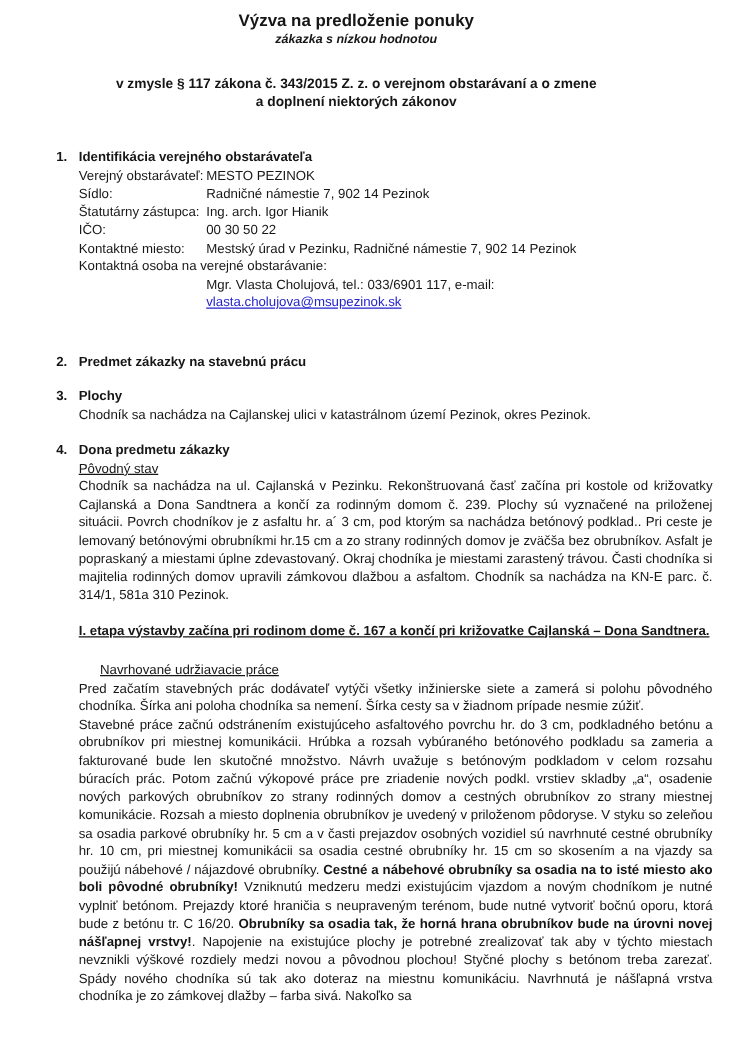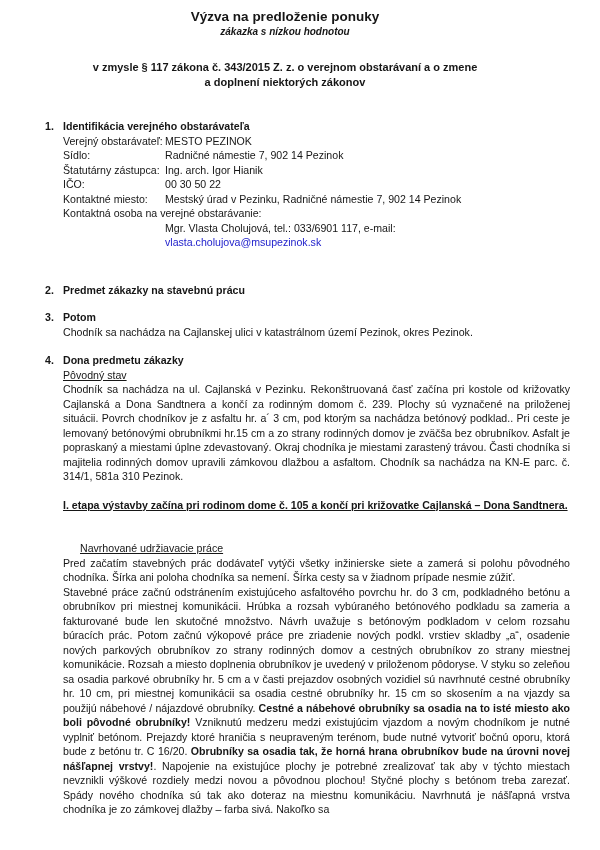--- a/index.html
+++ b/index.html
@@ -17,32 +17,32 @@
   
   .content{margin:30px 30px 0 45px;}
   .section{position:relative;padding-left:18px;}
   .num{position:absolute;left:0;top:0;font-weight:bold;}
   .sec-heading{font-weight:bold;}
   
   .row{display:flex;}
   .lbl{width:102px;flex:none;}
   .val{flex:1;}
   .indent-val{margin-left:102px;}
-  .email{color:#2323cc;cursor:pointer;text-align:center;}
+  .email{color:#2323cc;text-decoration:underline;cursor:pointer;text-align:center;}
   
   .s2{margin-top:33px;}
   .s3{margin-top:13px;}
   .s4{margin-top:14px;}
   p{margin:0;}
   .just{text-align:justify;}
   .u{text-decoration:underline;}
   .bold{font-weight:bold;}
   .subject{font-weight:bold;text-align:justify;}
   .stage-note{margin-top:14px;font-weight:bold;text-decoration:underline;text-align:justify;}
-  .maint-heading{margin-top:29px;text-decoration:underline;padding-left:17px;}
+  .maint-heading{margin-top:17px;text-decoration:underline;padding-left:17px;}
 </style>
 </head>
 <body>
 
 <div class="page">
 
   <div class="header">
     <div class="doc-title">Výzva na predloženie ponuky</div>
     <div class="doc-subtitle">zákazka s nízkou hodnotou</div>
     <div class="legal">
@@ -83,29 +83,29 @@
       </div>
     </div>
 
     <div class="section s2">
       <span class="num">2.</span>
       <div class="sec-heading">Predmet zákazky na stavebnú prácu</div>
     </div>
 
     <div class="section s3">
       <span class="num">3.</span>
-      <div class="sec-heading">Potom</div>
+      <div class="sec-heading">Plochy</div>
       <p>Chodník sa nachádza na Cajlanskej ulici v katastrálnom území Pezinok, okres Pezinok.</p>
     </div>
 
     <div class="section s4">
       <span class="num">4.</span>
       <div class="sec-heading">Dona predmetu zákazky</div>
       <div class="u">Pôvodný stav</div>
       <p class="just">Chodník sa nachádza na ul. Cajlanská  v Pezinku.  Rekonštruovaná časť začína pri kostole  od križovatky Cajlanská a Dona Sandtnera a končí za  rodinným domom č. 239. Plochy sú vyznačené na priloženej situácii. Povrch chodníkov je z asfaltu hr. a´ 3 cm, pod ktorým sa nachádza betónový podklad.. Pri ceste je lemovaný betónovými obrubníkmi hr.15 cm a zo strany rodinných domov je zväčša bez obrubníkov. Asfalt je popraskaný a miestami úplne zdevastovaný. Okraj chodníka je miestami zarastený trávou. Časti chodníka si majitelia rodinných domov upravili zámkovou dlažbou a asfaltom. Chodník sa nachádza na KN-E parc. č. 314/1, 581a 310 Pezinok.</p>
-      <p class="stage-note">I. etapa výstavby začína pri rodinom dome č. 105 a končí pri križovatke Cajlanská – Dona Sandtnera.</p>
+      <p class="stage-note">I. etapa výstavby začína pri rodinom dome č. 167 a končí pri križovatke Cajlanská – Dona Sandtnera.</p>
       <div class="maint-heading">Navrhované udržiavacie  práce</div>
       <p class="just">Pred začatím stavebných prác dodávateľ vytýči všetky inžinierske siete a zamerá si polohu pôvodného chodníka. Šírka ani poloha chodníka sa nemení. Šírka cesty sa v žiadnom prípade nesmie zúžiť.</p>
       <p class="just"><span>Stavebné práce začnú odstránením  existujúceho asfaltového povrchu hr. do 3 cm, podkladného betónu a obrubníkov pri miestnej komunikácii. Hrúbka a rozsah vybúraného betónového podkladu sa zameria a fakturované bude len skutočné množstvo.  Návrh uvažuje s betónovým podkladom v celom rozsahu búracích prác.  Potom začnú výkopové práce pre zriadenie nových podkl. vrstiev skladby „a“, osadenie nových parkových obrubníkov zo strany rodinných domov a cestných obrubníkov zo strany  miestnej komunikácie. Rozsah a miesto doplnenia obrubníkov je uvedený v priloženom pôdoryse. V styku so zeleňou sa osadia parkové obrubníky hr. 5 cm a v časti prejazdov osobných vozidiel sú navrhnuté cestné obrubníky hr. 10 cm, pri miestnej komunikácii sa osadia  cestné obrubníky hr. 15 cm so skosením a na vjazdy sa použijú nábehové / nájazdové obrubníky. </span><span class="bold">Cestné a nábehové obrubníky sa osadia na to isté miesto ako boli pôvodné obrubníky!</span><span> Vzniknutú medzeru  medzi existujúcim vjazdom a novým chodníkom je  nutné vyplniť betónom. Prejazdy ktoré hraničia s neupraveným terénom, bude nutné vytvoriť bočnú oporu, ktorá bude z betónu  tr. C 16/20.  </span><span class="bold">Obrubníky sa osadia tak, že horná hrana obrubníkov bude na úrovni  novej nášľapnej vrstvy!</span><span>. Napojenie na existujúce plochy je potrebné zrealizovať tak aby v týchto miestach nevznikli výškové rozdiely medzi novou a pôvodnou plochou! Styčné plochy s betónom treba  zarezať. Spády nového chodníka sú tak ako doteraz na miestnu komunikáciu. Navrhnutá je  nášľapná vrstva chodníka je zo zámkovej dlažby – farba sivá.  Nakoľko sa</span></p>
     </div>
 
   </div>
 </div>
 
 </body></html>

